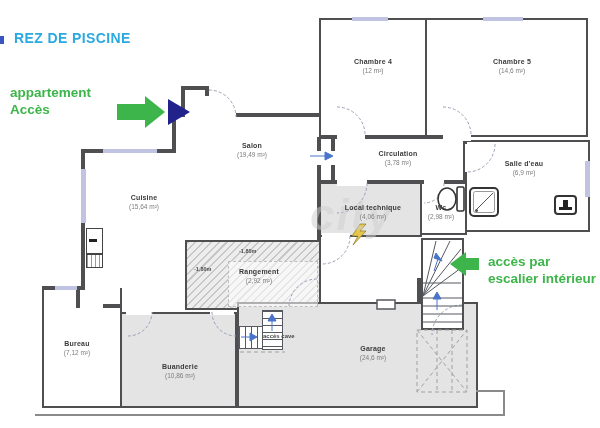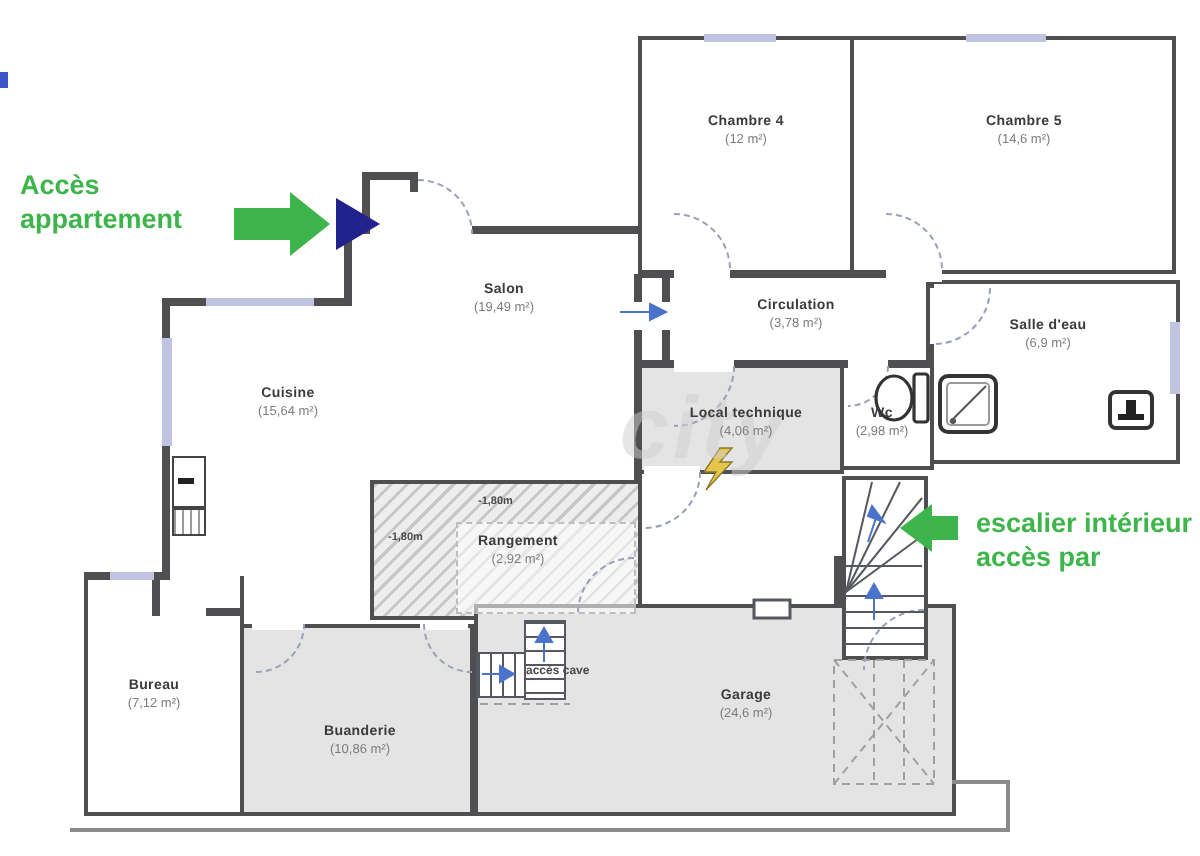--- a/index.html
+++ b/index.html
@@ -34,20 +34,21 @@
   .rect-green{background:#3DB54A;}
   svg.ov{position:absolute;left:0;top:0;z-index:20;pointer-events:none;}
 </style>
 </head>
 <body>
 
 <div class="plan">
 
   <div class="wm">city</div>
 
+  <div class="title">REZ DE PISCINE</div>
   <div class="w" style="left:0;top:36px;width:4px;height:8px;background:#3a56c4;"></div>
 
   <div class="rb" style="left:319px;top:18px;width:108px;height:119px;"></div>
   <div class="rb" style="left:425px;top:18px;width:163px;height:119px;"></div>
   <div class="rb" style="left:321px;top:137px;width:144px;height:45px;border-left:none;"></div>
   <div class="rb" style="left:465px;top:140px;width:125px;height:92px;"></div>
   <div class="rb" style="left:420px;top:182px;width:47px;height:53px;"></div>
   <div class="rb fill" style="left:319px;top:182px;width:103px;height:55px;"></div>
   <div class="rb hatch" style="left:185px;top:240px;width:136px;height:70px;"></div>
   <div style="position:absolute;left:228px;top:261px;width:88px;height:44px;background:rgba(255,255,255,.55);border:1px dashed #bdbdbd;z-index:5;"></div>
@@ -225,27 +226,27 @@
   <div class="rl" style="left:373px;top:353px;">
     <span class="rn">Garage</span>
     <span class="ra">(24,6 m²)</span>
   </div>
 
   <div class="tiny" style="left:239px;top:248px;">-1,80m</div>
   <div class="tiny" style="left:194px;top:266px;">-1,80m</div>
   <div class="tiny" style="left:263px;top:333px;font-size:6px;">accès cave</div>
 
   <div class="green" style="left:10px;top:84px;">
+    <div>appartement</div>
     <div>Accès</div>
-    <div>appartement</div>
   </div>
   <div class="shape rect-green" style="left:117px;top:104px;width:28px;height:16px;"></div>
   <div class="shape tri-r-green" style="left:145px;top:96px;"></div>
   <div class="shape tri-r-navy" style="left:168px;top:99px;"></div>
 
   <div class="green" style="left:488px;top:253px;">
+    <div>accès  par</div>
     <div>escalier intérieur</div>
-    <div>accès  par</div>
   </div>
   <div class="shape tri-l-green" style="left:450px;top:252px;"></div>
   <div class="shape rect-green" style="left:466px;top:258px;width:13px;height:12px;"></div>
 
 </div>
 
 </body></html>

